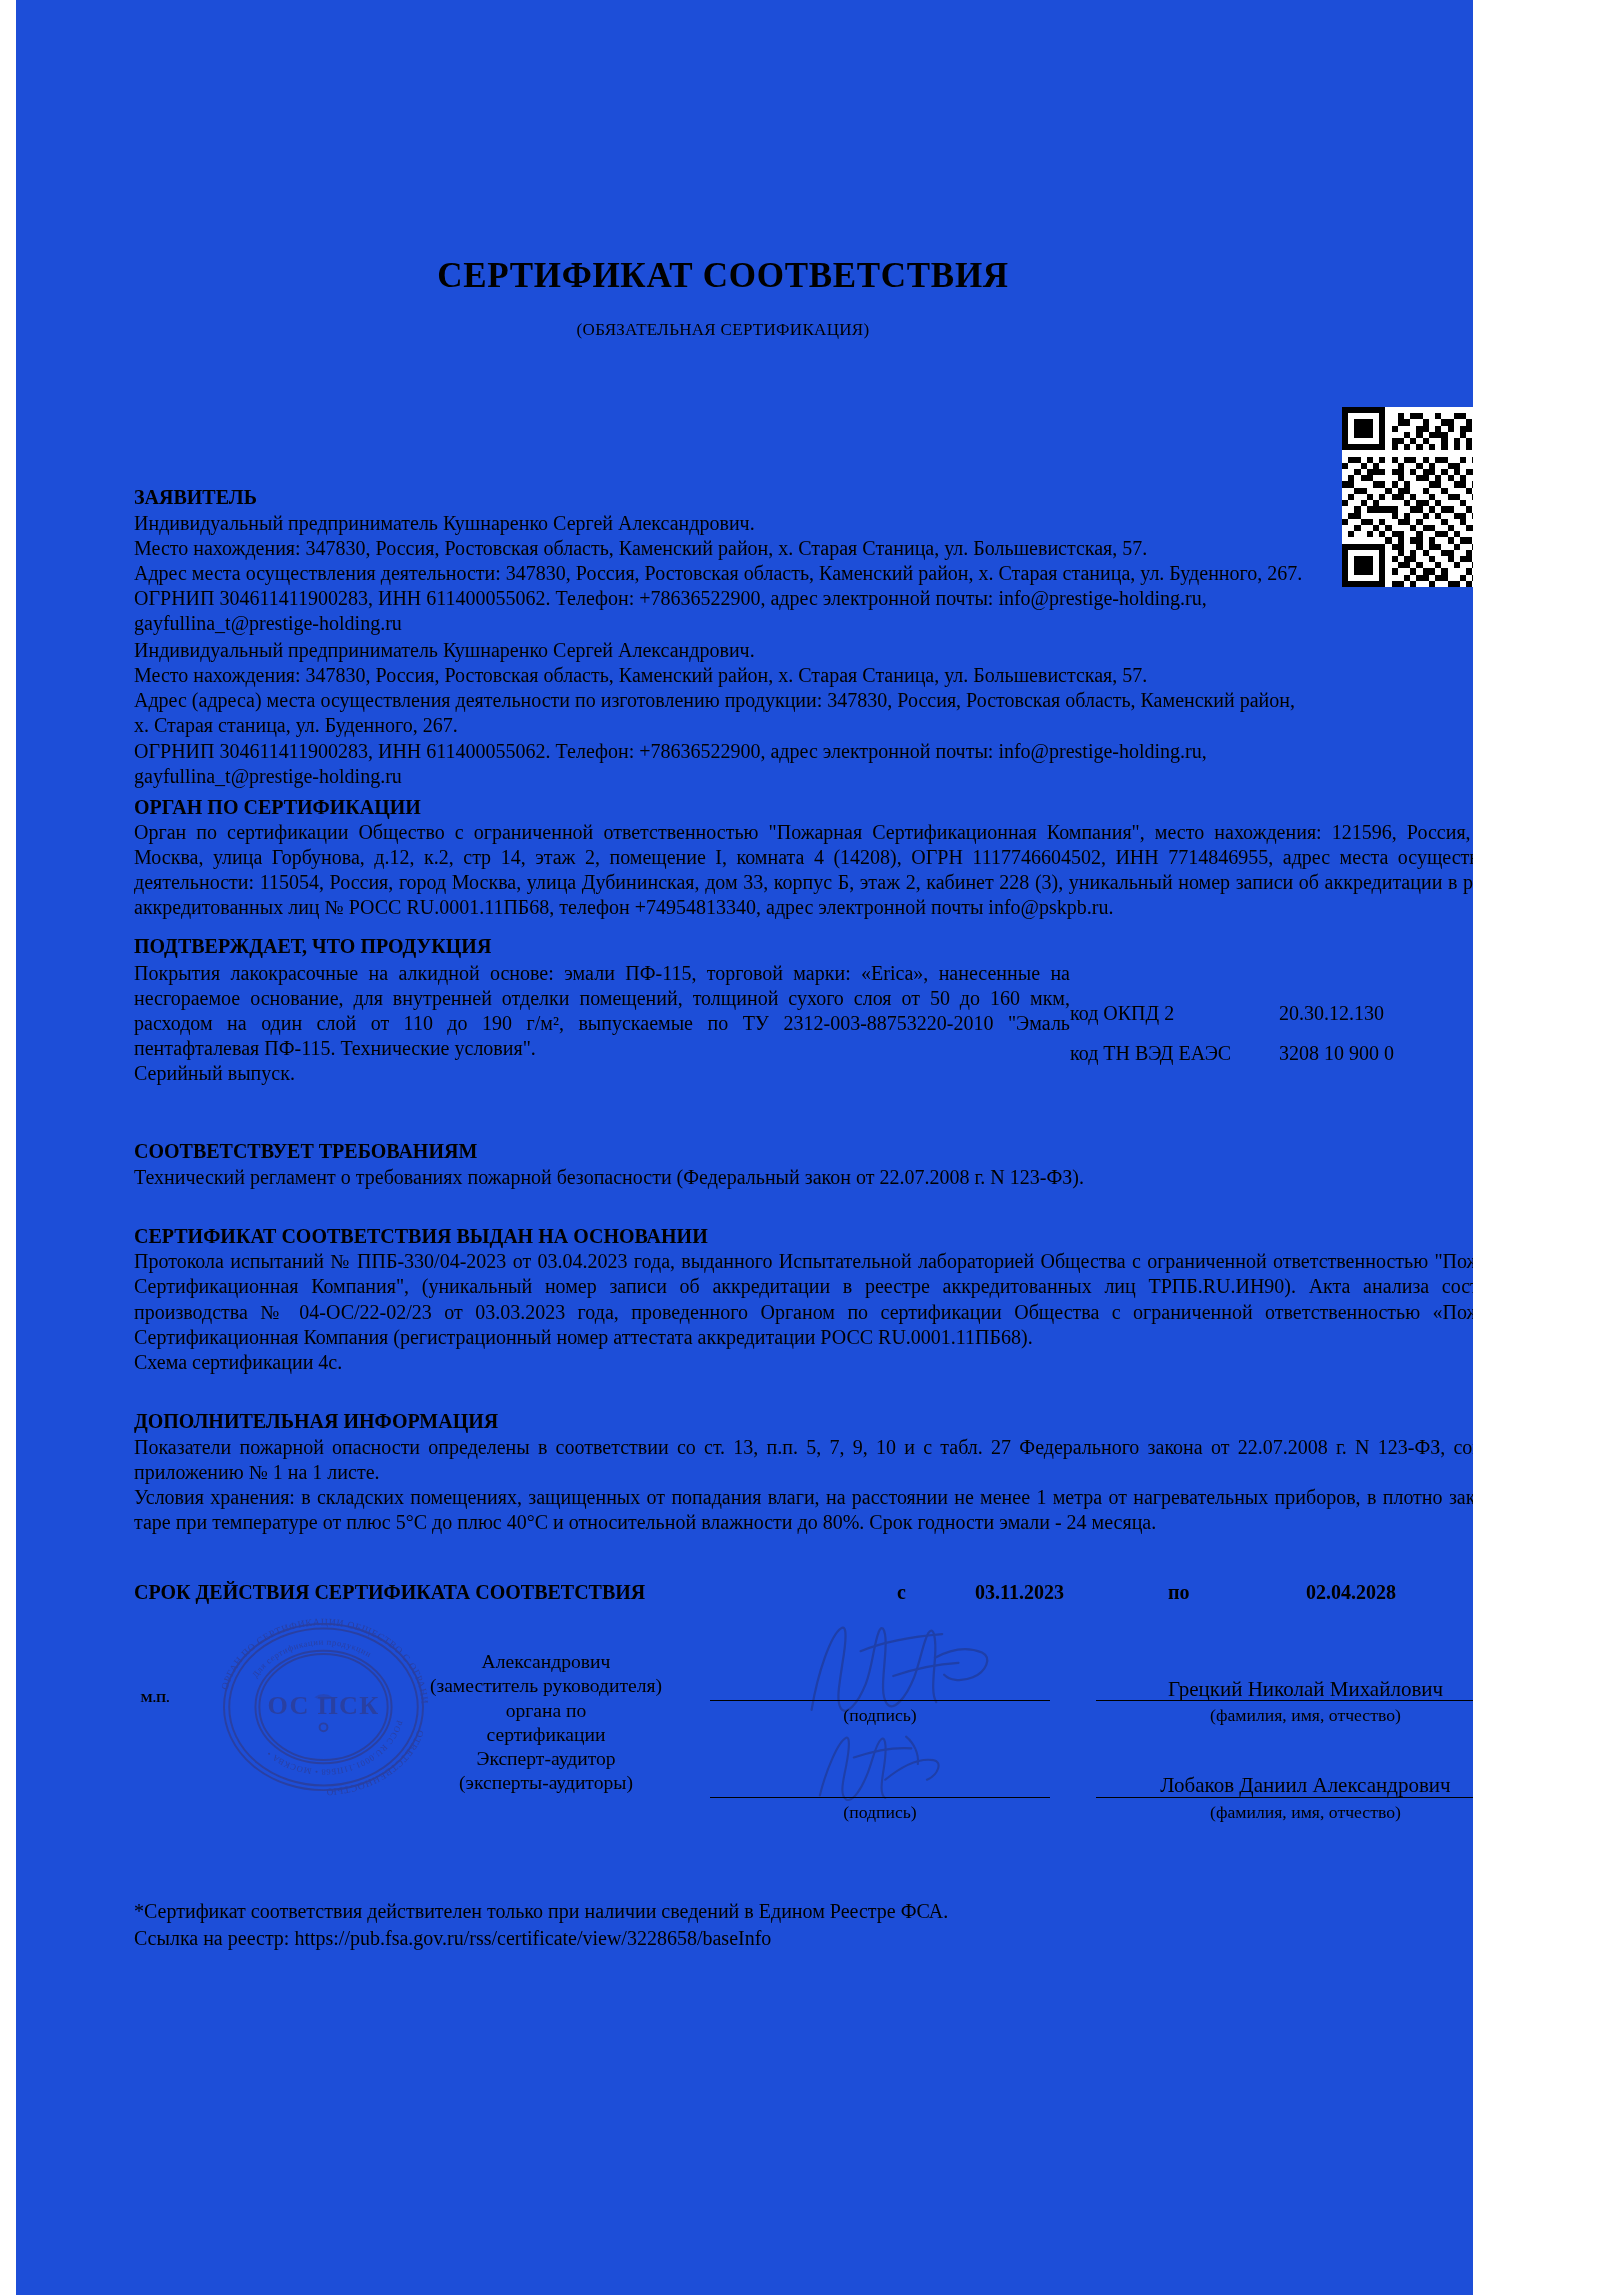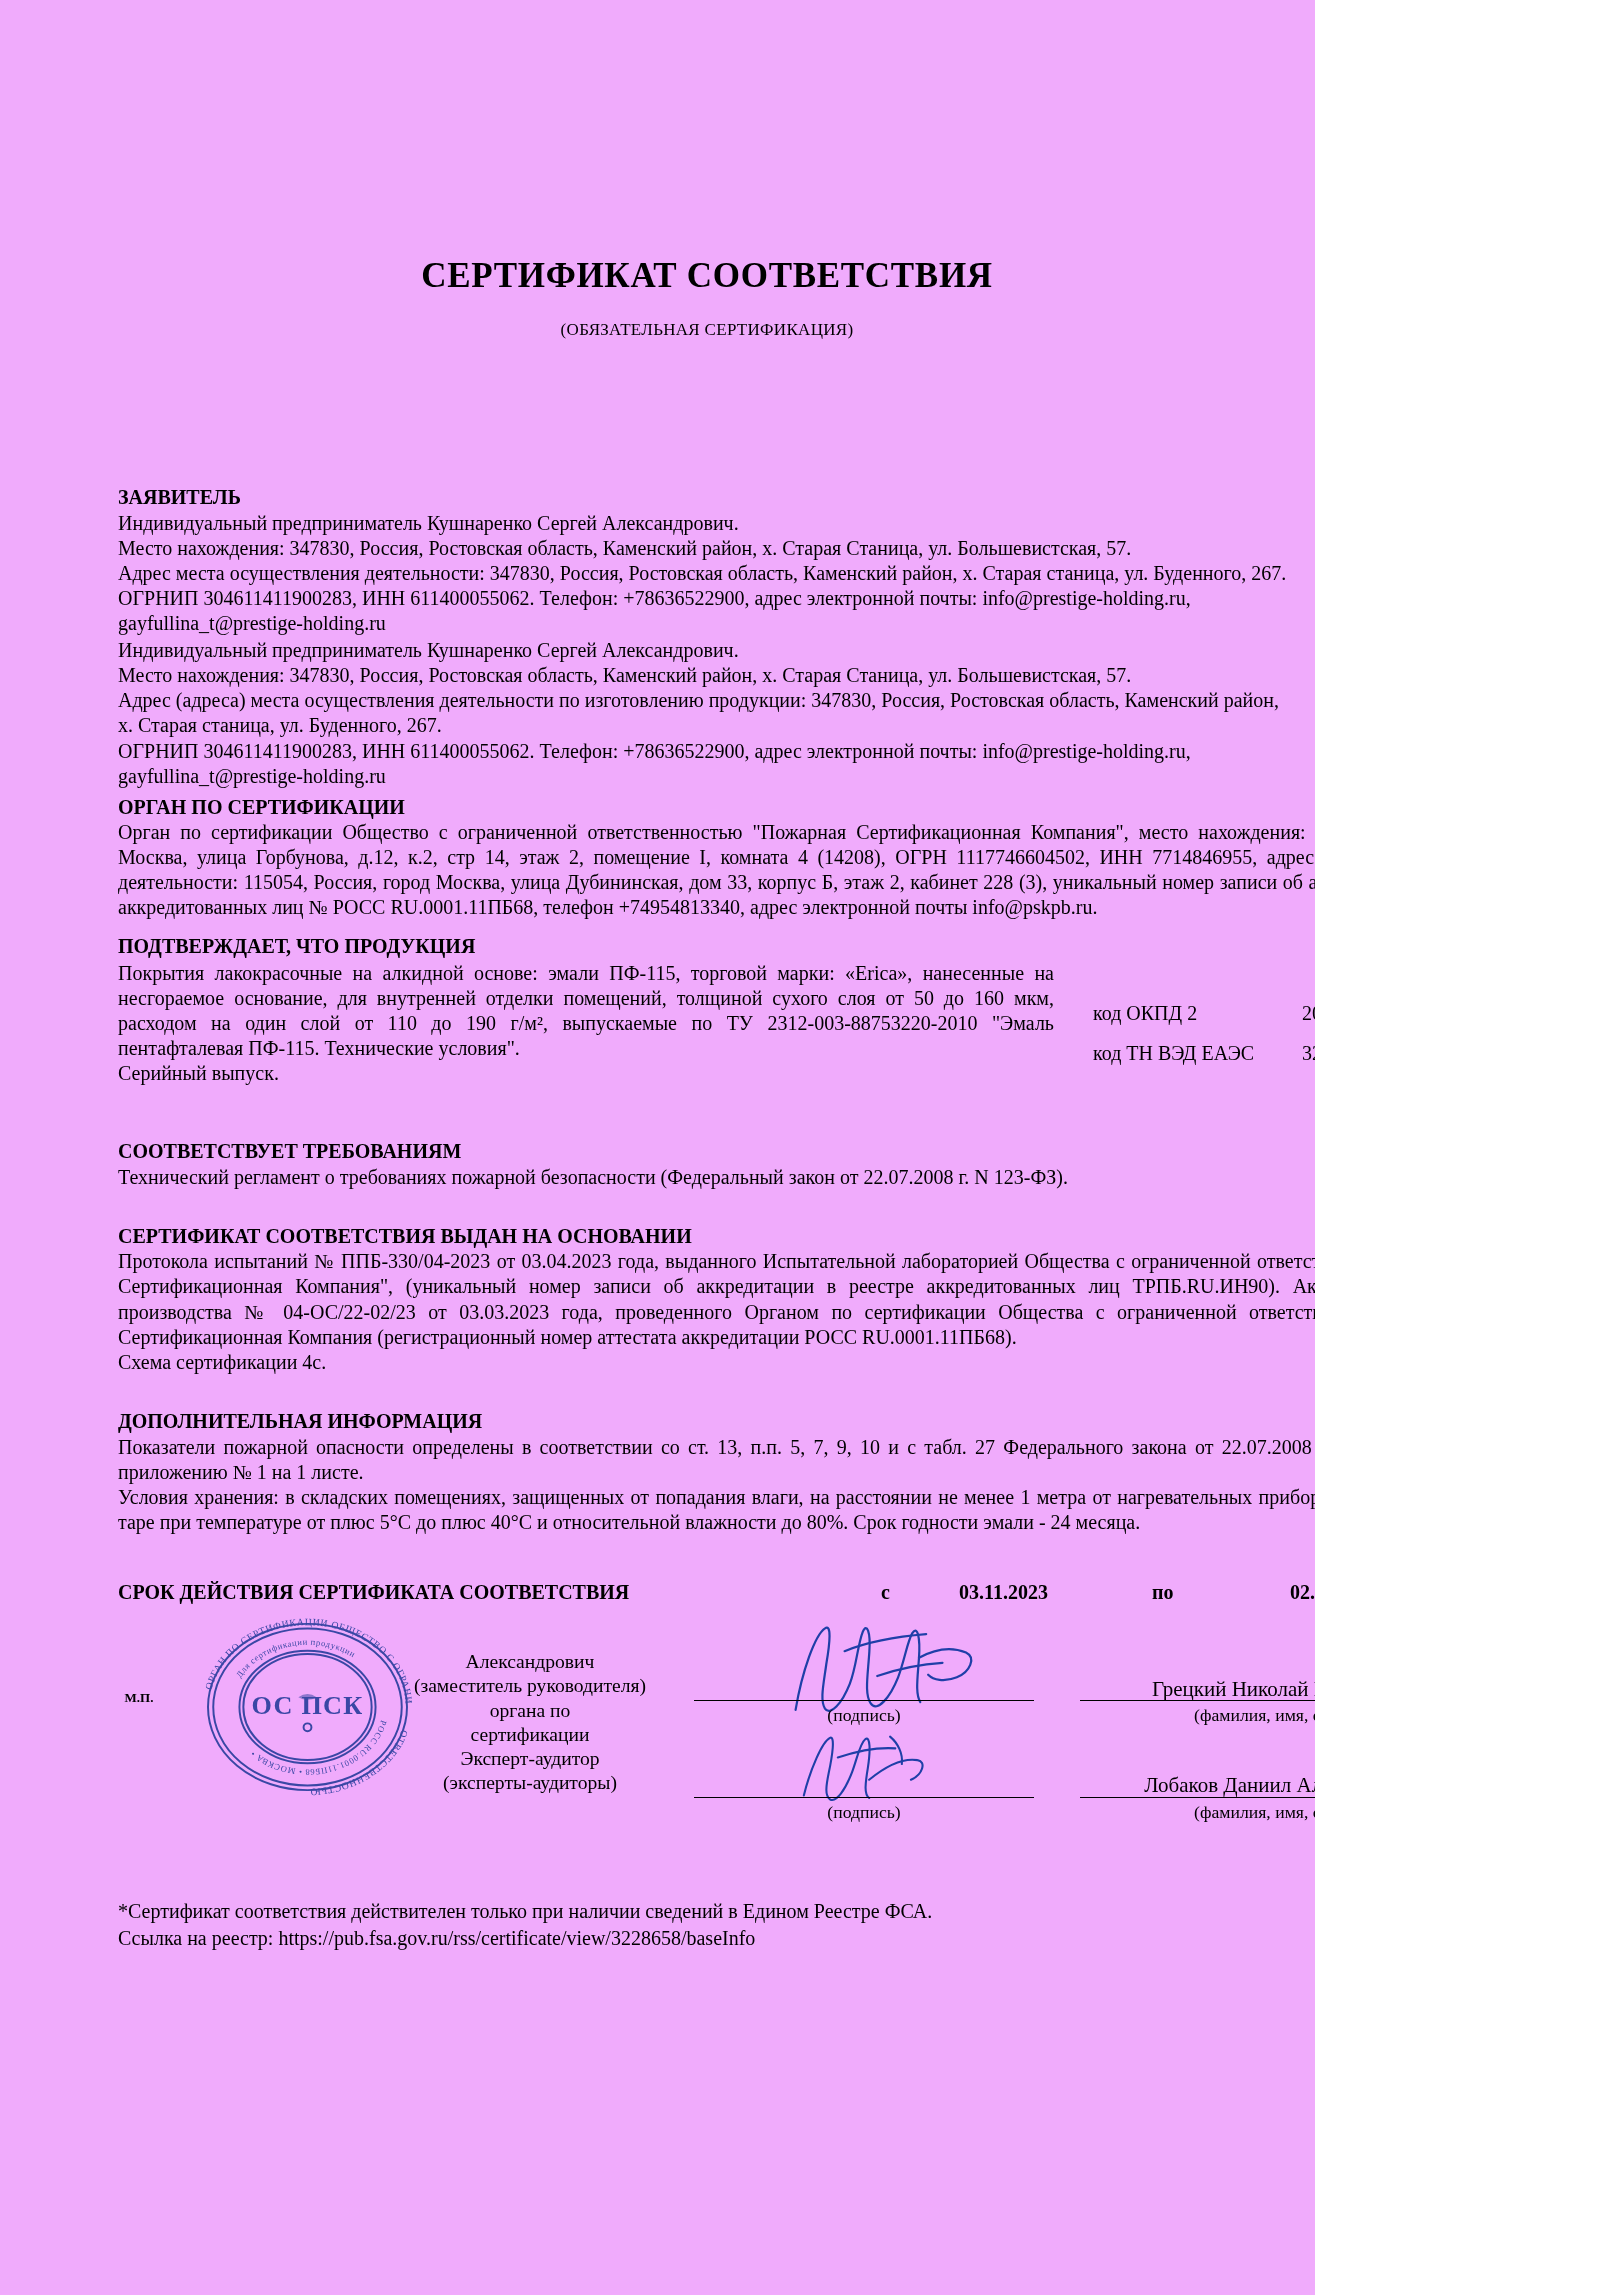--- a/index.html
+++ b/index.html
@@ -6,24 +6,25 @@
     margin: 0;
     padding: 0;
     background: #ffffff;
   }
   body {
     font-family: "Liberation Serif", serif;
     color: #000;
   }
   .page {
     position: relative;
-    width: 1315px;
+    width: 1457px;
     height: 2295px;
-    background: #f0abfc;
+    background: #1d4ed8;
     overflow: hidden;
+    margin-left: 16px;
   }
   .sheet {
     position: absolute;
     left: 118px;
     top: 79px;
     width: 1394px;
   }
 
   
   .head-wrap {
@@ -80,21 +81,20 @@
   p.t.nj { text-align: left; }
   .block { margin-bottom: 1.3px; }
   .gap-lg { height: 38px; }
   .gap-md { height: 19.6px; }
 
   
   .product-row {
     display: flex;
     align-items: flex-start;
     margin-top: 2.6px;
-    gap: 39px;
   }
   .product-left {
     width: 936px;
     flex: 0 0 936px;
   }
   .product-right {
     flex: 1;
     padding-top: 41px;
     font-size: 20px;
   }

